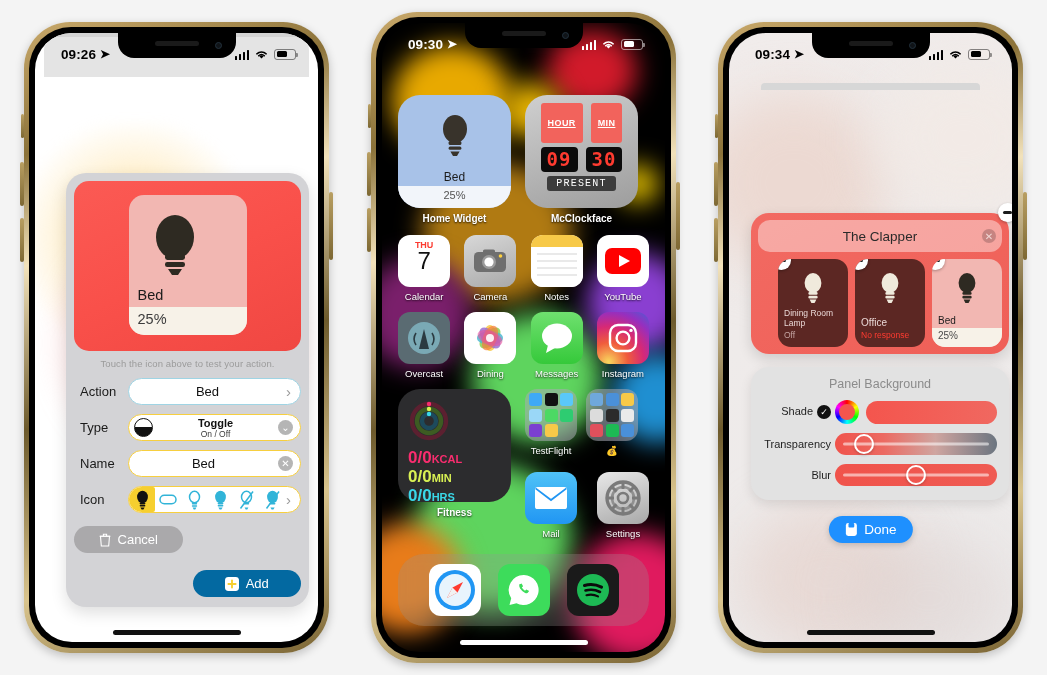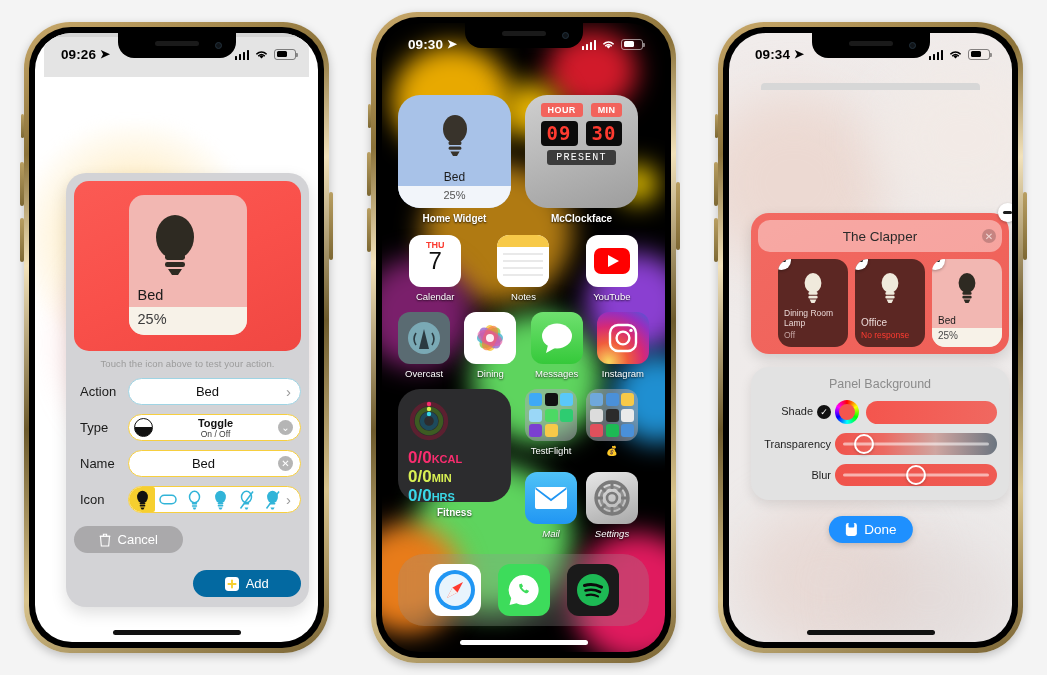--- a/index.html
+++ b/index.html
@@ -176,21 +176,21 @@
   .widget-home .bulb { position:absolute; top:18px; left:50%; transform:translateX(-50%); }
   .widget-home .wn { font-size:12px; color:#1c1c1c; text-align:center; padding-bottom:2px; }
   .widget-home .wp { font-size:11px; color:#555; text-align:center; background:#f2f5fa; padding:3px 0 7px; }
   .widget-clock {
     width:113px; height:113px; border-radius:22px;
     background:linear-gradient(160deg,#cfcfcf,#9d9d9d); padding:8px 7px;
     display:flex; flex-direction:column; align-items:center; gap:4px;
   }
   .clk-heads { display:flex; gap:8px; }
   .clk-head { background:#f2635c; color:#fff; font-size:9px; font-weight:bold;
-    padding:2px 7px; border-radius:3px; letter-spacing:.4px; }
+    padding:15px 7px; border-radius:3px; letter-spacing:.4px;text-decoration:underline; }
   .clk-digits { display:flex; gap:8px; }
   .clk-box { background:#0b0b0b; border-radius:4px; padding:3px 6px;
     font-family:"DejaVu Sans Mono", monospace; color:#ff3b30; font-size:19px;
     font-weight:bold; letter-spacing:1px; line-height:1; }
   .clk-present { background:#3c3c3c; color:#fff; font-size:10px; letter-spacing:1.2px;
     padding:2px 9px; border-radius:3px; font-family:"Liberation Mono", monospace; }
 
   .apps { position:absolute; left:16px; right:16px; display:flex; gap:14px; }
   .app { width:113px; display:flex; flex-direction:column; align-items:center; }
   .appicon { width:52px; height:52px; border-radius:12px; overflow:hidden; position:relative;
@@ -533,20 +533,32 @@
           </div>
         </div>
 
         <div class="apps" style="top:212px;">
           <div class="app">
             <div class="appicon" style="background:#fff; flex-direction:column; justify-content:flex-start;">
               <div style="font-size:9px;color:#fb3b30;font-weight:bold;margin-top:5px;">THU</div>
               <div style="font-size:24px;color:#111;line-height:1;margin-top:-1px;">7</div>
             </div>
             <div class="applabel">Calendar</div>
+          </div>
+          <div class="app">
+            <div class="appicon" style="background:linear-gradient(160deg,#d8d8d8,#a9a9a9);">
+              <svg width="34" height="26" viewBox="0 0 34 26">
+                <rect x="1" y="4" width="32" height="20" rx="4.5" fill="#6f6f6f"></rect>
+                <rect x="10" y="1.5" width="12" height="4" rx="1.6" fill="#6f6f6f"></rect>
+                <circle cx="16" cy="14" r="7" fill="#9b9b9b"></circle>
+                <circle cx="16" cy="14" r="4.6" fill="#fff"></circle>
+                <circle cx="27.5" cy="8" r="1.8" fill="#ffd23f"></circle>
+              </svg>
+            </div>
+            <div class="applabel">Camera</div>
           </div>
           <div class="app">
             <div class="appicon" style="background:#fff;">
               <svg width="52" height="52" viewBox="0 0 52 52">
                 <rect x="0" y="0" width="52" height="12" fill="#f7c948"></rect>
                 <rect x="0" y="12" width="52" height="40" fill="#fff"></rect>
                 <g stroke="#e2e2e2" stroke-width="1.4">
                   <line x1="6" y1="19" x2="46" y2="19"></line>
                     <line x1="6" y1="26" x2="46" y2="26"></line>
                   <line x1="6" y1="33" x2="46" y2="33"></line>
@@ -660,21 +672,21 @@
                   <span style="background:#dcdcdc"></span>
                     <span style="background:#2b2b2b"></span>
                     <span style="background:#eaeaea"></span>
                   <span style="background:#e0505c"></span>
                     <span style="background:#1db954"></span>
                     <span style="background:#4a90d9"></span>
                 </div>
                 <div class="applabel">💰</div>
               </div>
             </div>
-            <div style="display:flex; gap:9px; margin-top:16px;font-style:italic;">
+            <div style="display:flex; gap:20px; margin-top:16px;">
               <div class="app" style="width:52px;">
                 <div class="appicon" style="background:linear-gradient(180deg,#4fc3f7,#2196f3);">
                   <svg width="34" height="24" viewBox="0 0 34 24">
                     <rect x="1" y="1" width="32" height="22" rx="2.6" fill="#fff"></rect>
                     <path d="M1.6 2.4 L17 14 L32.4 2.4" fill="none" stroke="#2196f3" stroke-width="1.8"></path>
                   </svg>
                 </div>
                 <div class="applabel">Mail</div>
               </div>
               <div class="app" style="width:52px;">

